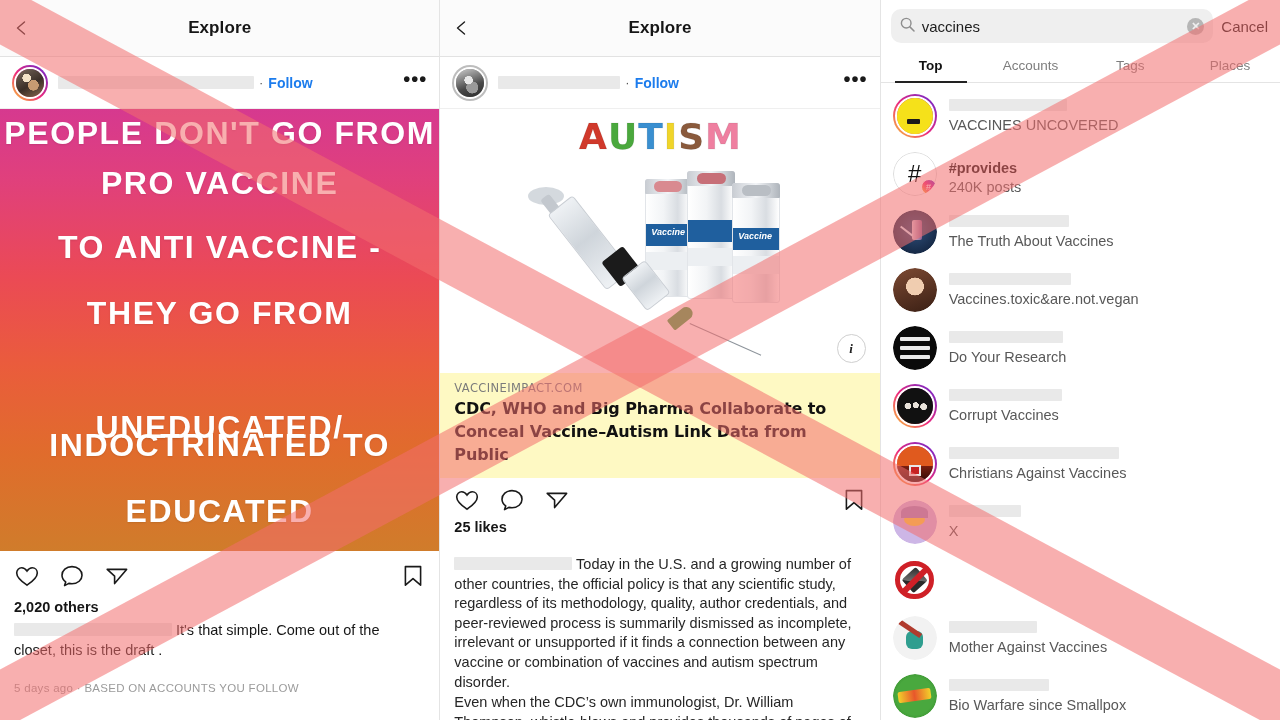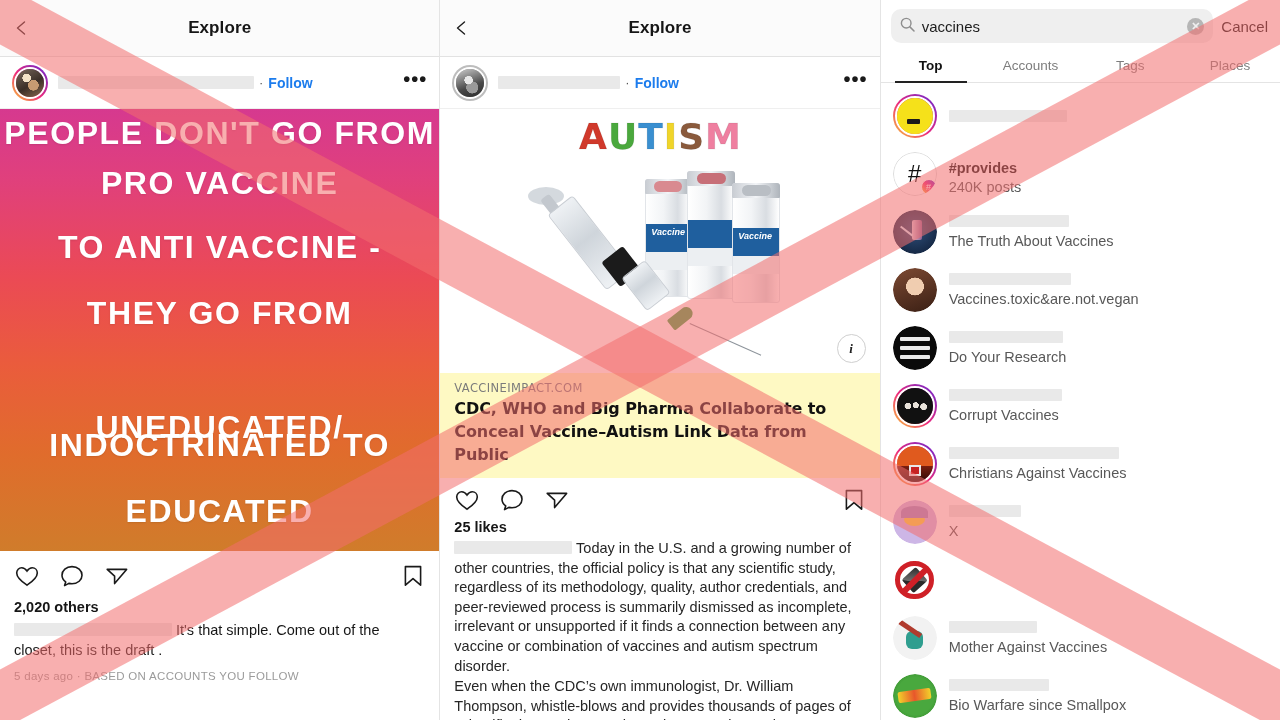--- a/index.html
+++ b/index.html
@@ -75,21 +75,21 @@
   .actions .ic{margin-right:19px;}
   .actions .bm{margin-left:auto;margin-right:0;}
   .ic svg{display:block;}
 
   
   .capwrap{padding:2px 14px 0 14px;font-size:14.5px;color:#161616;line-height:20px;}
   .likedrow{display:flex;flex-wrap:wrap;align-items:center;}
   .red{display:inline-block;height:13px;background:#e9e9e9;vertical-align:-1px;border-radius:1px;}
   .bold{font-weight:700;}
   .cap-line{margin-top:3px;}
-  .meta{margin-top:6px;color:#9b9b9b;font-size:11.5px;letter-spacing:.3px;}
+  .meta{margin-top:18px;color:#9b9b9b;font-size:11.5px;letter-spacing:.3px;}
 
   
   .autism{height:48px;display:flex;align-items:center;justify-content:center;gap:1px;
           background:#fff;padding-top:4px;}
   .autism span{font-family:"DejaVu Sans", sans-serif;font-weight:700;font-size:36px;
                line-height:36px;-webkit-text-stroke:1px rgba(0,0,0,.08);}
 
   .vaxphoto{height:212px;position:relative;background:#fff;overflow:hidden;}
   .info-badge{position:absolute;right:14px;bottom:10px;width:27px;height:27px;border-radius:50%;
               background:rgba(255,255,255,.92);border:1px solid #cfcfcf;
@@ -98,21 +98,21 @@
               font-family:"Liberation Serif", serif;}
 
   .linkcard{background:#fef9c3;padding:8px 14px 12px 14px;}
   .linkcard .dom{font-size:11.5px;color:#7b7b7b;letter-spacing:.4px;
                  font-family:"DejaVu Sans", sans-serif;}
   .linkcard .ttl{margin-top:2px;font-size:16px;line-height:23px;color:#111;
                  font-family:"DejaVu Sans", sans-serif;font-weight:600;letter-spacing:-.1px;}
 
   .likes{padding:4px 14px 0 14px;font-size:14.5px;font-weight:700;color:#161616;}
   .body{padding:4px 14px 0 14px;font-size:14.5px;line-height:19.6px;color:#262626;}
-  .body p{margin:0 0 0 0;}
+  .body p{margin:16px 0 0 0;}
   .body p + p{margin-top:1px;}
 
   
   .searchrow{display:flex;align-items:center;padding:9px 10px 7px 10px;gap:8px;}
   .searchbox{flex:1;height:34px;border-radius:10px;background:#efefef;
              display:flex;align-items:center;padding:0 9px;box-sizing:border-box;}
   .searchbox .q{font-size:15px;color:#1d1d1d;margin-left:7px;flex:1;}
   .clearbtn{width:17px;height:17px;border-radius:50%;background:#b6b6b6;color:#efefef;
             display:flex;align-items:center;justify-content:center;font-size:11px;
             line-height:1;font-weight:700;}
@@ -192,21 +192,21 @@
      background:linear-gradient(90deg,#f2d22a,#e8572b,#f2d22a);border-radius:2px;
      transform:rotate(-8deg);}
 
   
   .vial{position:absolute;border-radius:3px;background:
         linear-gradient(90deg,#ffffff 0%,#f2f4f6 40%,#d9dde2 72%,#ffffff 100%);
         border:1px solid #e2e5e9;box-sizing:border-box;}
   .vial .cap{position:absolute;left:-1px;right:-1px;top:-1px;height:15px;border-radius:3px 3px 1px 1px;
         background:linear-gradient(90deg,#c8ccd2,#f2f4f7,#aeb4bb);}
   .vial .capc{position:absolute;left:18%;right:18%;top:1px;height:11px;border-radius:6px;}
-  .vial .lbl{position:absolute;left:0;right:0;top:44px;height:28px;background:#1f5f9e;}
+  .vial .lbl{position:absolute;left:0;right:0;top:44px;height:22px;background:#1f5f9e;}
   .vial .lbl b{display:block;color:#fff;font-size:9px;font-style:italic;padding:3px 0 0 5px;
         font-family:"Liberation Sans", sans-serif;}
   .vial .lbl2{position:absolute;left:0;right:0;top:72px;height:18px;background:#eceff2;}
 
   .syr-body{position:absolute;border-radius:4px;
      background:linear-gradient(180deg,#eef1f4 0%,#cfd5db 45%,#eef1f4 100%);
      border:1px solid #c9ced4;box-sizing:border-box;}
   .syr-plunger{position:absolute;background:#c3c8ce;border-radius:3px;}
   .syr-flange{position:absolute;background:#d4d9de;border-radius:50%;}
   .syr-black{position:absolute;background:#1b1b1b;border-radius:3px;}
@@ -424,20 +424,21 @@
 
     <div class="results" id="results">
         <div class="result">
           <div class="thumb ringed">
             <div class="inner">
               <div class="a-yellow"></div>
             </div>
           </div>
           <div class="rtext">
             <div class="rtop" style="width: 118px;"></div>
+            <div class="rname">VACCINES UNCOVERED</div>
           </div>
         </div>
         <div class="result">
           <div class="thumb">
             <div class="hashcirc">#</div>
             <div class="hashbadge">#</div>
           </div>
           <div class="rtext">
             <div class="rname strong">#provides</div>
             <div class="rsub">240K posts</div>

